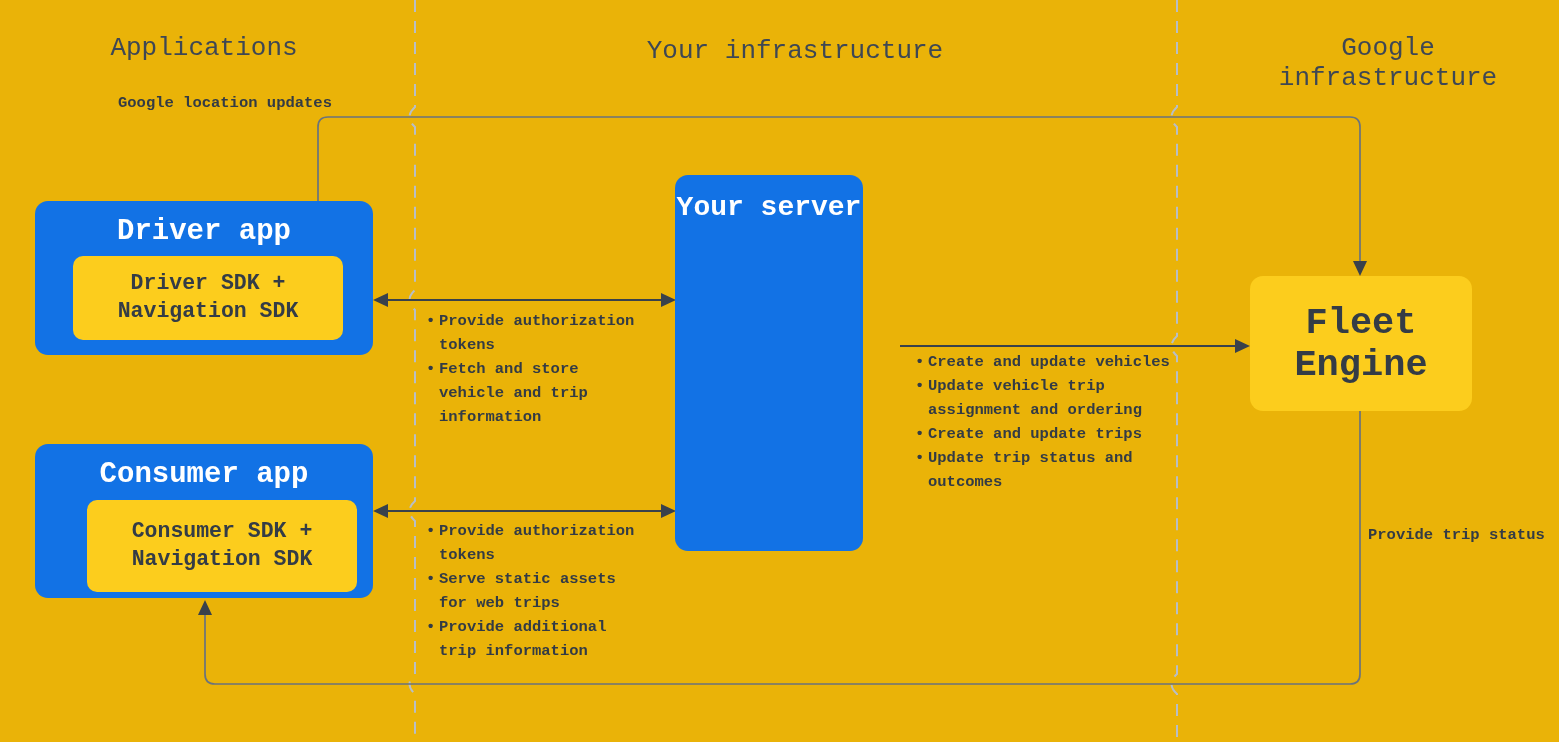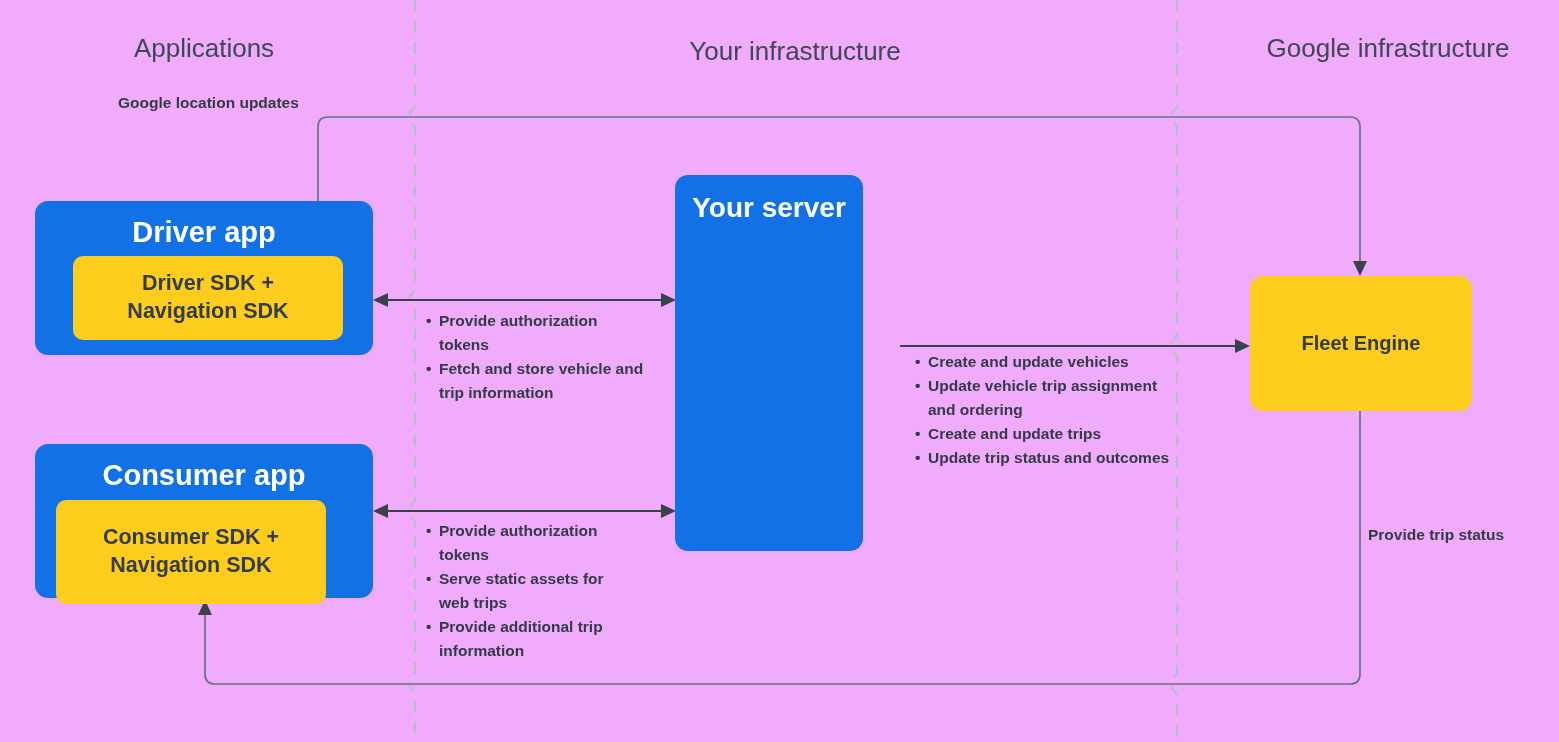--- a/index.html
+++ b/index.html
@@ -1,20 +1,20 @@
 <!DOCTYPE html>
 <html><head>
 <meta charset="utf-8">
 <style>
   html,body{margin:0;padding:0;background:#ffffff;}
   .canvas{
     position:relative;
     width:1559px;height:742px;
-    background:#f0abfc;
-    font-family:Liberation Sans, sans-serif;
+    background:#eab308;
+    font-family:Liberation Mono, monospace;
     overflow:hidden;
   }
   .layer{position:absolute;left:0;top:0;width:1559px;height:742px;}
   .lane-header{
     position:absolute;
     font-size:26px;font-weight:400;color:#3e4754;
     text-align:center;width:320px;
   }
   .edge-label{
     position:absolute;
@@ -35,21 +35,21 @@
   .sdk-box{
     position:absolute;background:#fccd1d;border-radius:10px;
     display:flex;align-items:center;justify-content:center;
   }
   .sdk-label{
     font-size:21.5px;font-weight:700;color:#343c46;
     text-align:center;line-height:1.28;white-space:pre-line;
   }
   .fleet-box{display:flex;align-items:center;justify-content:center;}
   .fleet-title{
-    font-size:20px;font-weight:700;color:#343c46;text-align:center;
+    font-size:37px;font-weight:700;color:#343c46;text-align:center;
   }
   ul.bullets{
     position:absolute;margin:0;padding:0;list-style:none;
     font-size:15.5px;font-weight:700;color:#333b45;line-height:24px;
   }
   ul.bullets li{position:relative;padding-left:13px;}
   ul.bullets li::before{content:"\2022";position:absolute;left:0;top:0;}
 </style>
 </head>
 <body>
@@ -91,21 +91,21 @@
     <div class="node-title driver-title">Driver app</div>
   </div>
   <div class="sdk-box" style="left:73px;top:256px;width:270px;height:84px;">
     <div class="sdk-label">Driver SDK +
 Navigation SDK</div>
   </div>
 
   <div class="node blue" style="left:35px;top:444px;width:338px;height:154px;">
     <div class="node-title consumer-title">Consumer app</div>
   </div>
-  <div class="sdk-box" style="left:56px;top:500px;width:270px;height:104px;">
+  <div class="sdk-box" style="left:87px;top:500px;width:270px;height:92px;">
     <div class="sdk-label">Consumer SDK +
 Navigation SDK</div>
   </div>
 
   <div class="node blue" style="left:675px;top:175px;width:188px;height:376px;">
     <div class="node-title server-title">Your server</div>
   </div>
 
   <div class="node yellow fleet-box" style="left:1250px;top:276px;width:222px;height:135px;">
     <div class="fleet-title">Fleet Engine</div>

